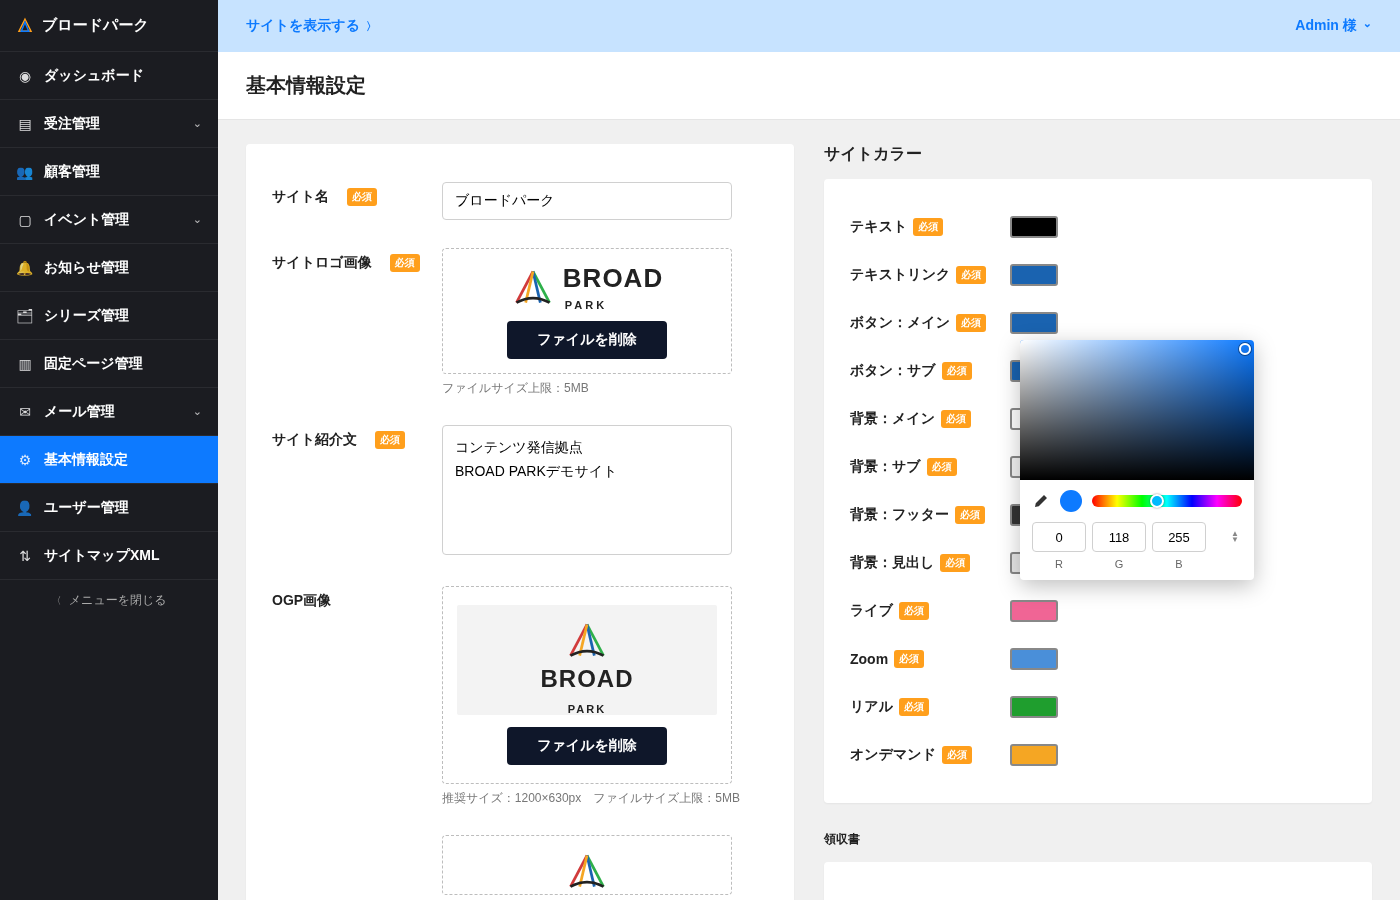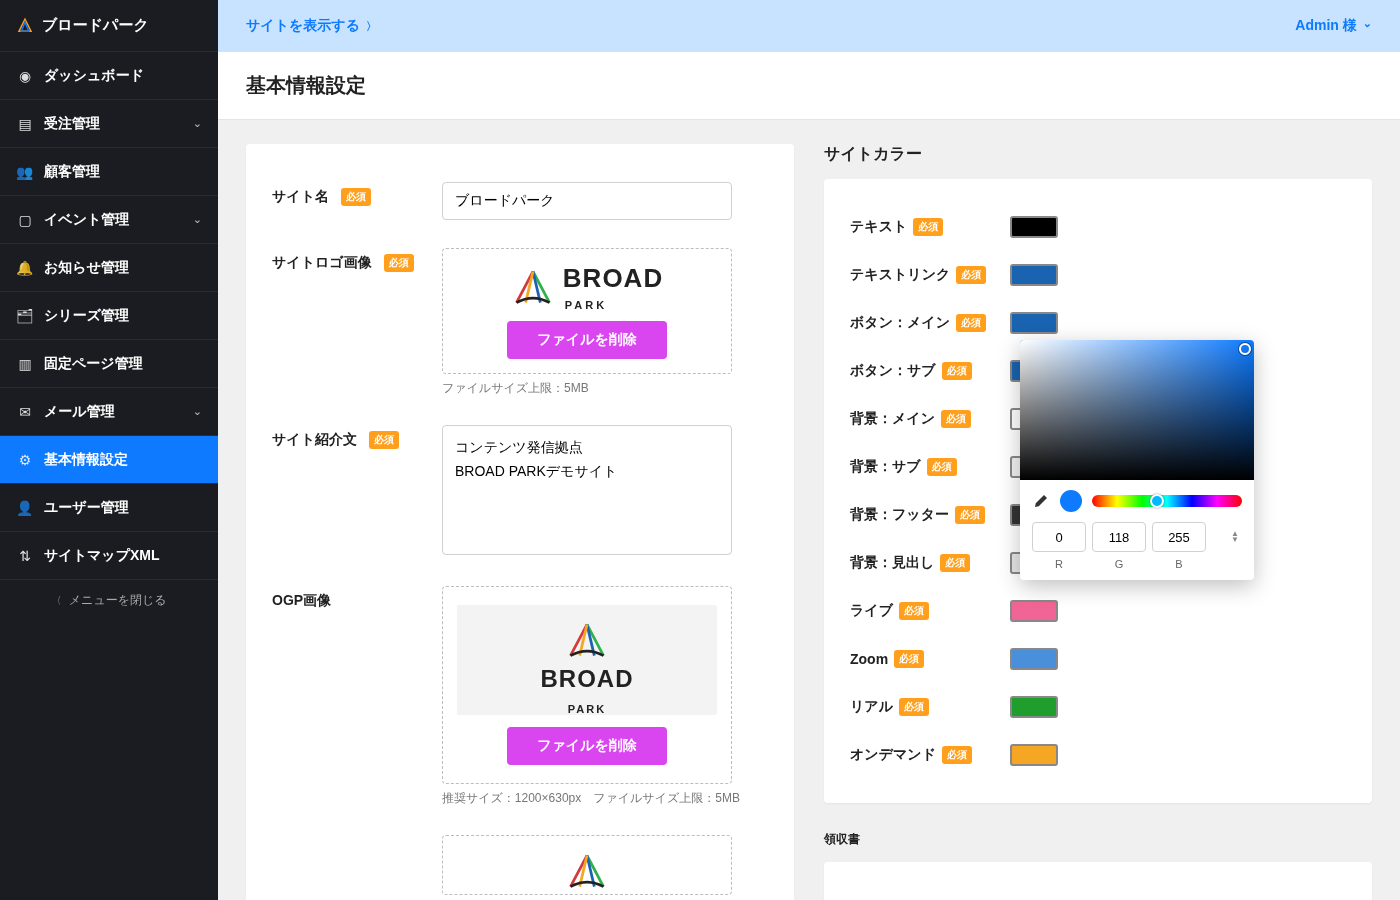--- a/index.html
+++ b/index.html
@@ -27,32 +27,32 @@
   .topbar .user .chev { margin-left:6px; font-size:11px; }
 
   .page-title { background:#fff; padding:20px 28px; font-size:20px; font-weight:700; border-bottom:1px solid #e5e5e5;}
   .content { flex:1; overflow:auto; padding:24px 28px; display:flex; gap:30px; align-items:flex-start;}
 
   .col { flex:1; }
   .section-title { font-size:16px; font-weight:700; margin-bottom:14px; }
   .card { background:#fff; border-radius:4px; padding:24px 26px; box-shadow:0 1px 2px rgba(0,0,0,.05); }
 
   .form-row { display:flex; align-items:flex-start; padding:14px 0; }
-  .form-label { width:170px; font-weight:700; font-size:14px; padding-top:6px; display:flex; align-items:center; gap:12px;}
+  .form-label { width:170px; font-weight:700; font-size:14px; padding-top:6px; display:flex; align-items:center; gap:18px;}
   .badge { background:#ff9f1c; color:#fff; font-size:10px; font-weight:700; padding:2px 5px; border-radius:3px; }
   .form-field { flex:1; }
   .text-input { width:100%; max-width:290px; height:38px; border:1px solid #d0d0d0; border-radius:4px; padding:0 12px; font-size:14px;}
   .textarea { width:100%; max-width:290px; height:130px; border:1px solid #d0d0d0; border-radius:4px; padding:10px 12px; font-size:14px; resize:none; font-family:inherit; line-height:1.7;}
   .upload-box { width:290px; border:1px dashed #bdbdbd; border-radius:4px; padding:14px; text-align:center; background:#fff;}
   .upload-box.big { padding:18px 14px 18px; }
   .logo-preview { width:100%; height:110px; background:#f3f3f3; display:flex; align-items:flex-end; justify-content:center; margin-bottom:12px; border-radius:2px;}
   .logo-preview.small { height:48px; background:transparent; margin-bottom:10px;}
   .logo-text { font-weight:800; font-size:22px; letter-spacing:1px; line-height:1; }
   .logo-sub { font-size:11px; font-weight:700; letter-spacing:2px;margin-top:8px; }
-  .btn-primary { background:#d946ef; color:#fff; border:none; border-radius:4px; height:38px; padding:0 30px; font-size:14px; font-weight:700; cursor:pointer;}
+  .btn-primary { background:#0f172a; color:#fff; border:none; border-radius:4px; height:38px; padding:0 30px; font-size:14px; font-weight:700; cursor:pointer;}
   .hint { font-size:12px; color:#777; margin-top:6px;}
 
   
   .color-row { display:flex; align-items:center; height:48px; gap:10px;}
   .color-row .lbl { width:150px; font-weight:700; font-size:14px; display:flex; align-items:center; gap:6px;}
   .swatch { width:48px; height:22px; border:2px solid #888; border-radius:3px; cursor:pointer;}
   .col-right { position:relative; }
 
   
   .picker { position:absolute; top:196px; left:196px; width:234px; background:#fff; border-radius:4px; box-shadow:0 6px 22px rgba(0,0,0,.25); padding:0; z-index:50; overflow:hidden;}

